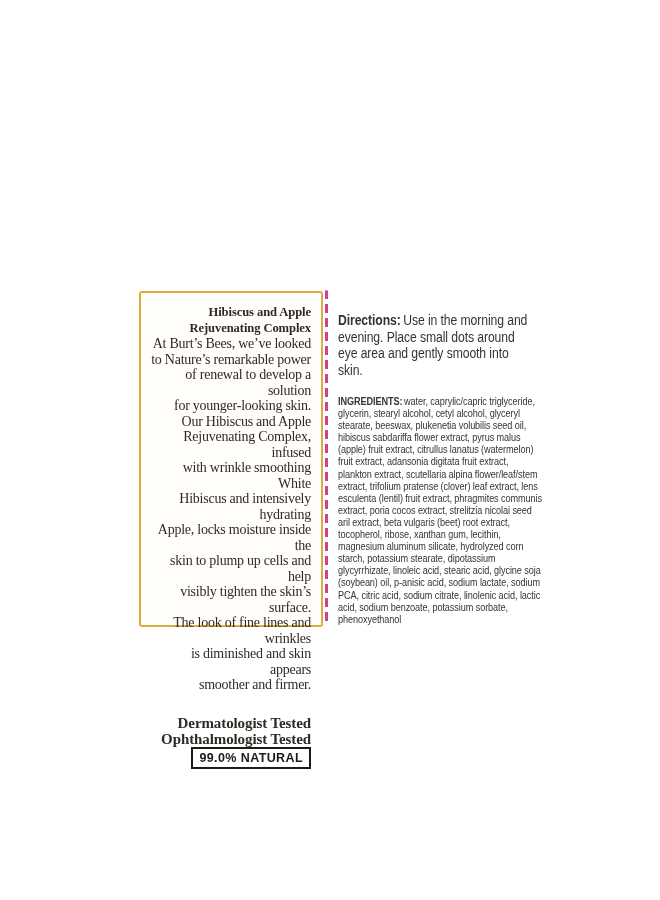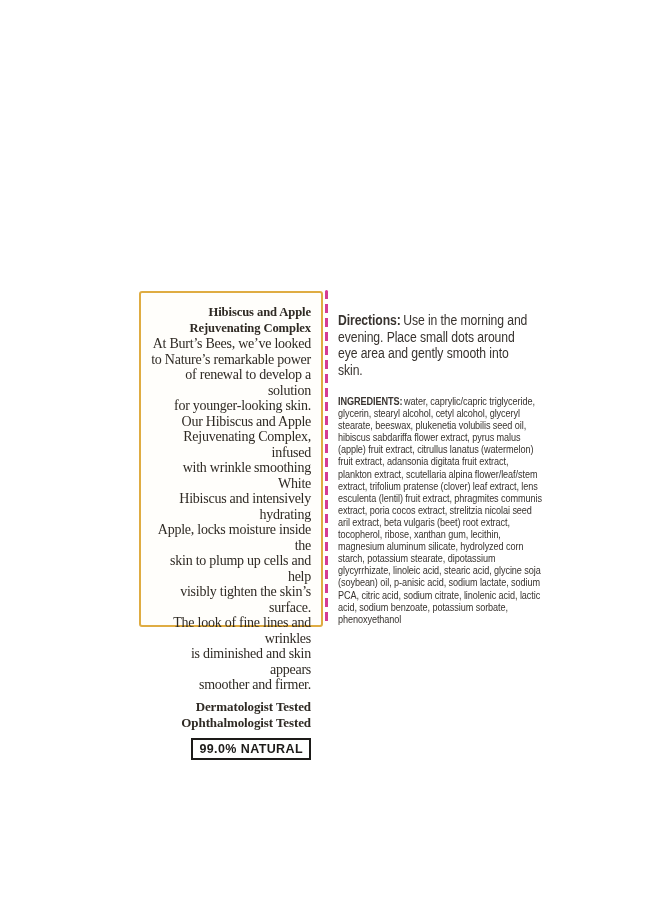--- a/index.html
+++ b/index.html
@@ -40,28 +40,28 @@
     white-space:pre-line;
     letter-spacing:-0.1px;
   }
   .panel-body{
     font-size:14px;
     line-height:15.5px;
     white-space:pre-line;
     letter-spacing:-0.25px;
   }
   .tested{
-    margin-top:6px;
+    margin-top:22px;
     font-weight:bold;
-    font-size:13px;
+    font-size:15px;
     line-height:16px;
     white-space:pre-line;
     letter-spacing:-0.1px;
   }
-  .badge-row{margin-top:7px;}
+  .badge-row{}
   .badge{
     display:inline-block;
     border:2px solid var(--badge_black);
     background:#fff;
     color:var(--badge_black);
     font-family:"Liberation Sans",sans-serif;
     font-weight:bold;
     font-size:12.5px;
     line-height:14px;
     letter-spacing:0.4px;

